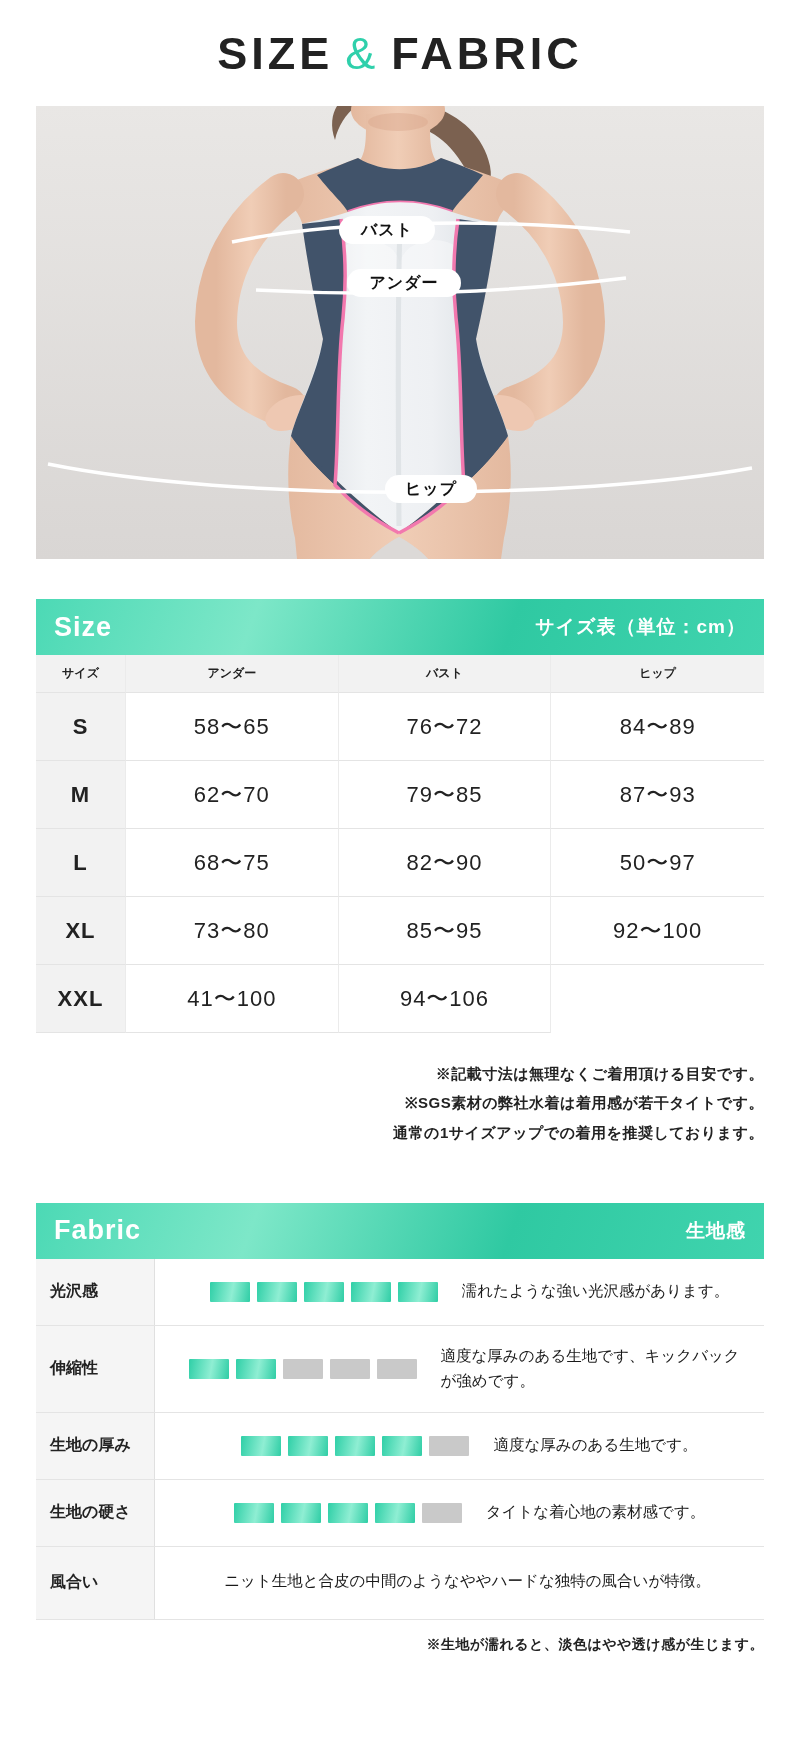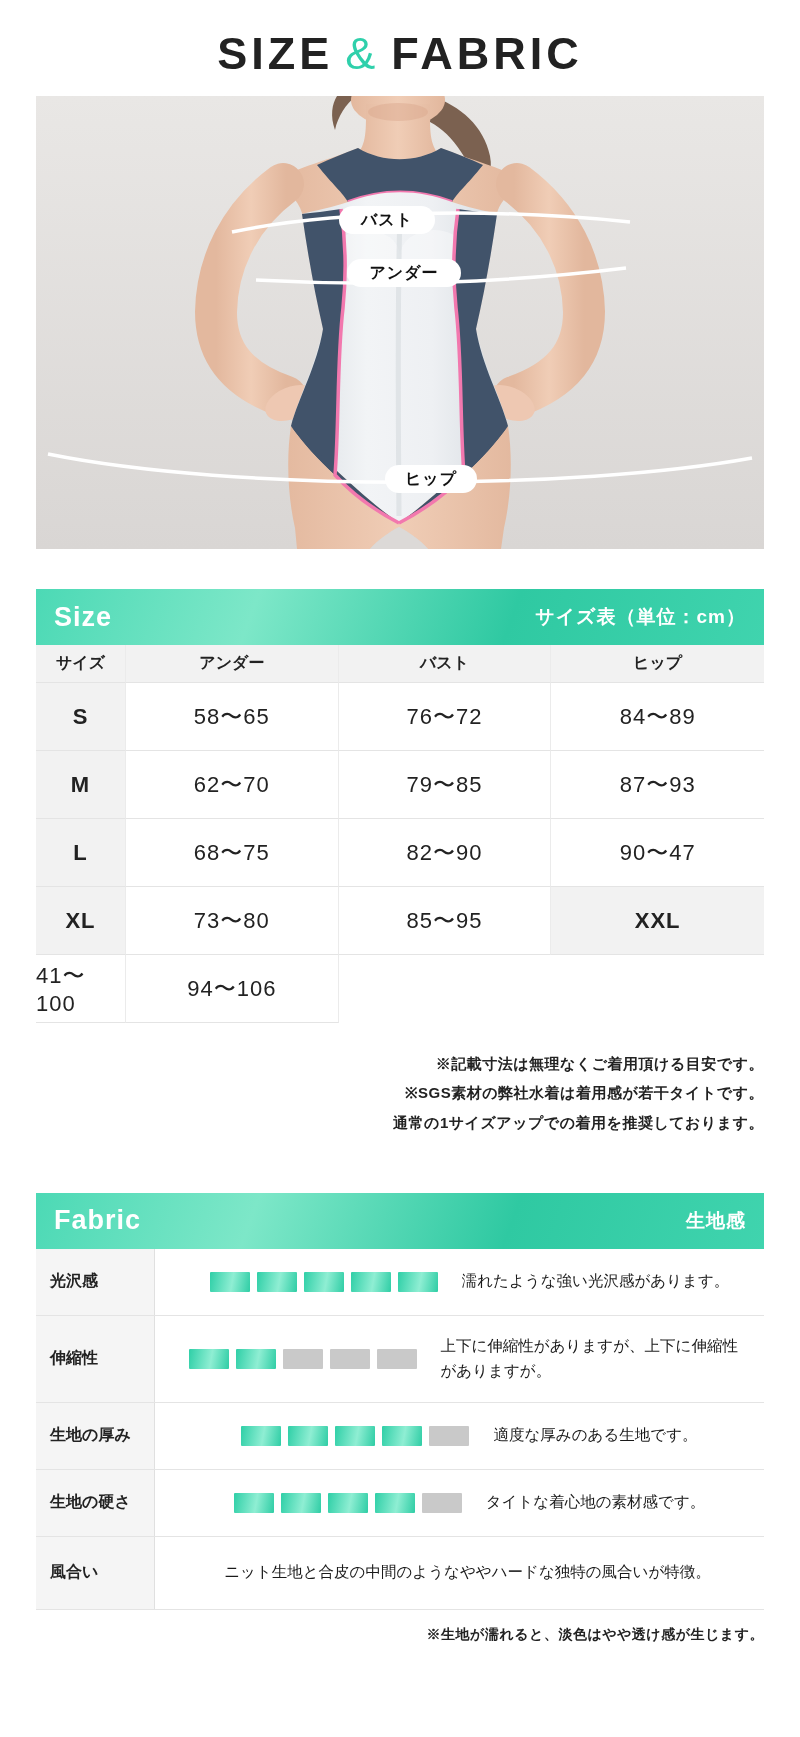--- a/index.html
+++ b/index.html
@@ -4,21 +4,21 @@
 <style>
   html,body{margin:0;padding:0;background:#ffffff;}
   body{
     width:800px;min-height:1737px;
     font-family:"Liberation Sans",sans-serif;
     color:#1a1a1a;overflow-x:hidden;
   }
   
   .page-title{
     text-align:center;
-    padding:28px 0 16px;
+    padding:28px 0 26px;
     font-size:45px;font-weight:bold;letter-spacing:4px;color:#222;
   }
   .page-title .amp{color:#2fd0ab;font-weight:normal;margin:0 12px;}
 
   
   .photo{position:relative;width:728px;height:453px;margin:0 auto;overflow:hidden;}
   .photo svg{position:absolute;left:0;top:0;}
   .pill{
     position:absolute;background:#ffffff;border-radius:15px;
     display:flex;align-items:center;justify-content:center;
@@ -41,21 +41,21 @@
   .size-section{margin-top:40px;}
 
   
   .size-table{margin:0 36px;display:grid;grid-template-columns:90px 1fr 1fr 1fr;}
   .size-table .cell{
     display:flex;align-items:center;justify-content:center;
     border-bottom:1px solid #e4e4e4;border-right:1px solid #ebebeb;
     box-sizing:border-box;
   }
   .size-table .cell:nth-child(4n){border-right:none;}
-  .size-table .head{background:#f2f2f2;height:38px;font-size:16px;font-weight:bold;color:#222;}
+  .size-table .head{background:#f2f2f2;height:38px;font-size:12px;font-weight:bold;color:#222;}
   .size-table .rowhead{background:#f2f2f2;font-size:20px;font-weight:bold;}
   .size-table .val{height:68px;font-size:22px;letter-spacing:1px;color:#222;}
 
   .size-notes{
     margin:26px 36px 0;text-align:right;
     font-size:15px;font-weight:bold;color:#222;line-height:1.95;letter-spacing:.5px;
   }
 
   
   .fabric-section{margin-top:56px;}
@@ -68,21 +68,21 @@
     width:119px;flex-shrink:0;background:#f5f5f5;border-right:1px solid #e0e0e0;
     display:flex;align-items:center;padding-left:14px;box-sizing:border-box;
     font-weight:bold;font-size:16px;color:#222;
   }
   .f-content{flex:1;display:flex;align-items:center;padding:12px 0 12px 20px;justify-content:center;}
   .bars{display:flex;gap:7px;width:228px;flex-shrink:0;}
   .bar-seg{width:40px;height:20px;border-radius:1px;}
   .bar-seg.on{background:linear-gradient(100deg,#2fcfa7 0%,#8feed3 55%,#2fcda5 100%);}
   .bar-seg.off{background:#c9c9c9;}
   .f-desc{margin-left:24px;font-size:15.5px;line-height:1.6;color:#1a1a1a;max-width:310px;}
-  .f-row.full .f-content{padding-left:16px;}
+  .f-row.full .f-content{padding-left:16px;font-family:Liberation Mono, monospace;}
   .f-row.full .f-desc{margin-left:0;max-width:none;}
 
   .fabric-note{
     margin:16px 36px 0;padding-bottom:30px;text-align:right;
     font-size:14px;font-weight:bold;color:#222;letter-spacing:.5px;
   }
 </style>
 </head>
 <body>
 
@@ -168,25 +168,26 @@
     <div class="cell val">84〜89</div>
 
     <div class="cell val rowhead">M</div>
     <div class="cell val">62〜70</div>
     <div class="cell val">79〜85</div>
     <div class="cell val">87〜93</div>
 
     <div class="cell val rowhead">L</div>
     <div class="cell val">68〜75</div>
     <div class="cell val">82〜90</div>
-    <div class="cell val">90〜47</div>
+    <div class="cell val">50〜97</div>
 
     <div class="cell val rowhead">XL</div>
     <div class="cell val">73〜80</div>
     <div class="cell val">85〜95</div>
+    <div class="cell val">92〜100</div>
 
     <div class="cell val rowhead">XXL</div>
     <div class="cell val">41〜100</div>
     <div class="cell val">94〜106</div>
   </div>
 
   <div class="size-notes">
     <div>※記載寸法は無理なくご着用頂ける目安です。</div>
     <div>※SGS素材の弊社水着は着用感が若干タイトです。</div>
     <div>通常の1サイズアップでの着用を推奨しております。</div>
@@ -216,21 +217,21 @@
     <div class="f-row tall">
       <div class="f-label">伸縮性</div>
       <div class="f-content">
         <div class="bars">
             <span class="bar-seg on"></span>
             <span class="bar-seg on"></span>
             <span class="bar-seg off"></span>
             <span class="bar-seg off"></span>
             <span class="bar-seg off"></span>
           </div>
-        <div class="f-desc">上下に伸縮性がありますが、上下に伸縮性がありますが。</div>
+        <div class="f-desc">適度な厚みのある生地です、キックバックが強めです。</div>
       </div>
     </div>
     <div class="f-row">
       <div class="f-label">生地の厚み</div>
       <div class="f-content">
         <div class="bars">
             <span class="bar-seg on"></span>
             <span class="bar-seg on"></span>
             <span class="bar-seg on"></span>
             <span class="bar-seg on"></span>

